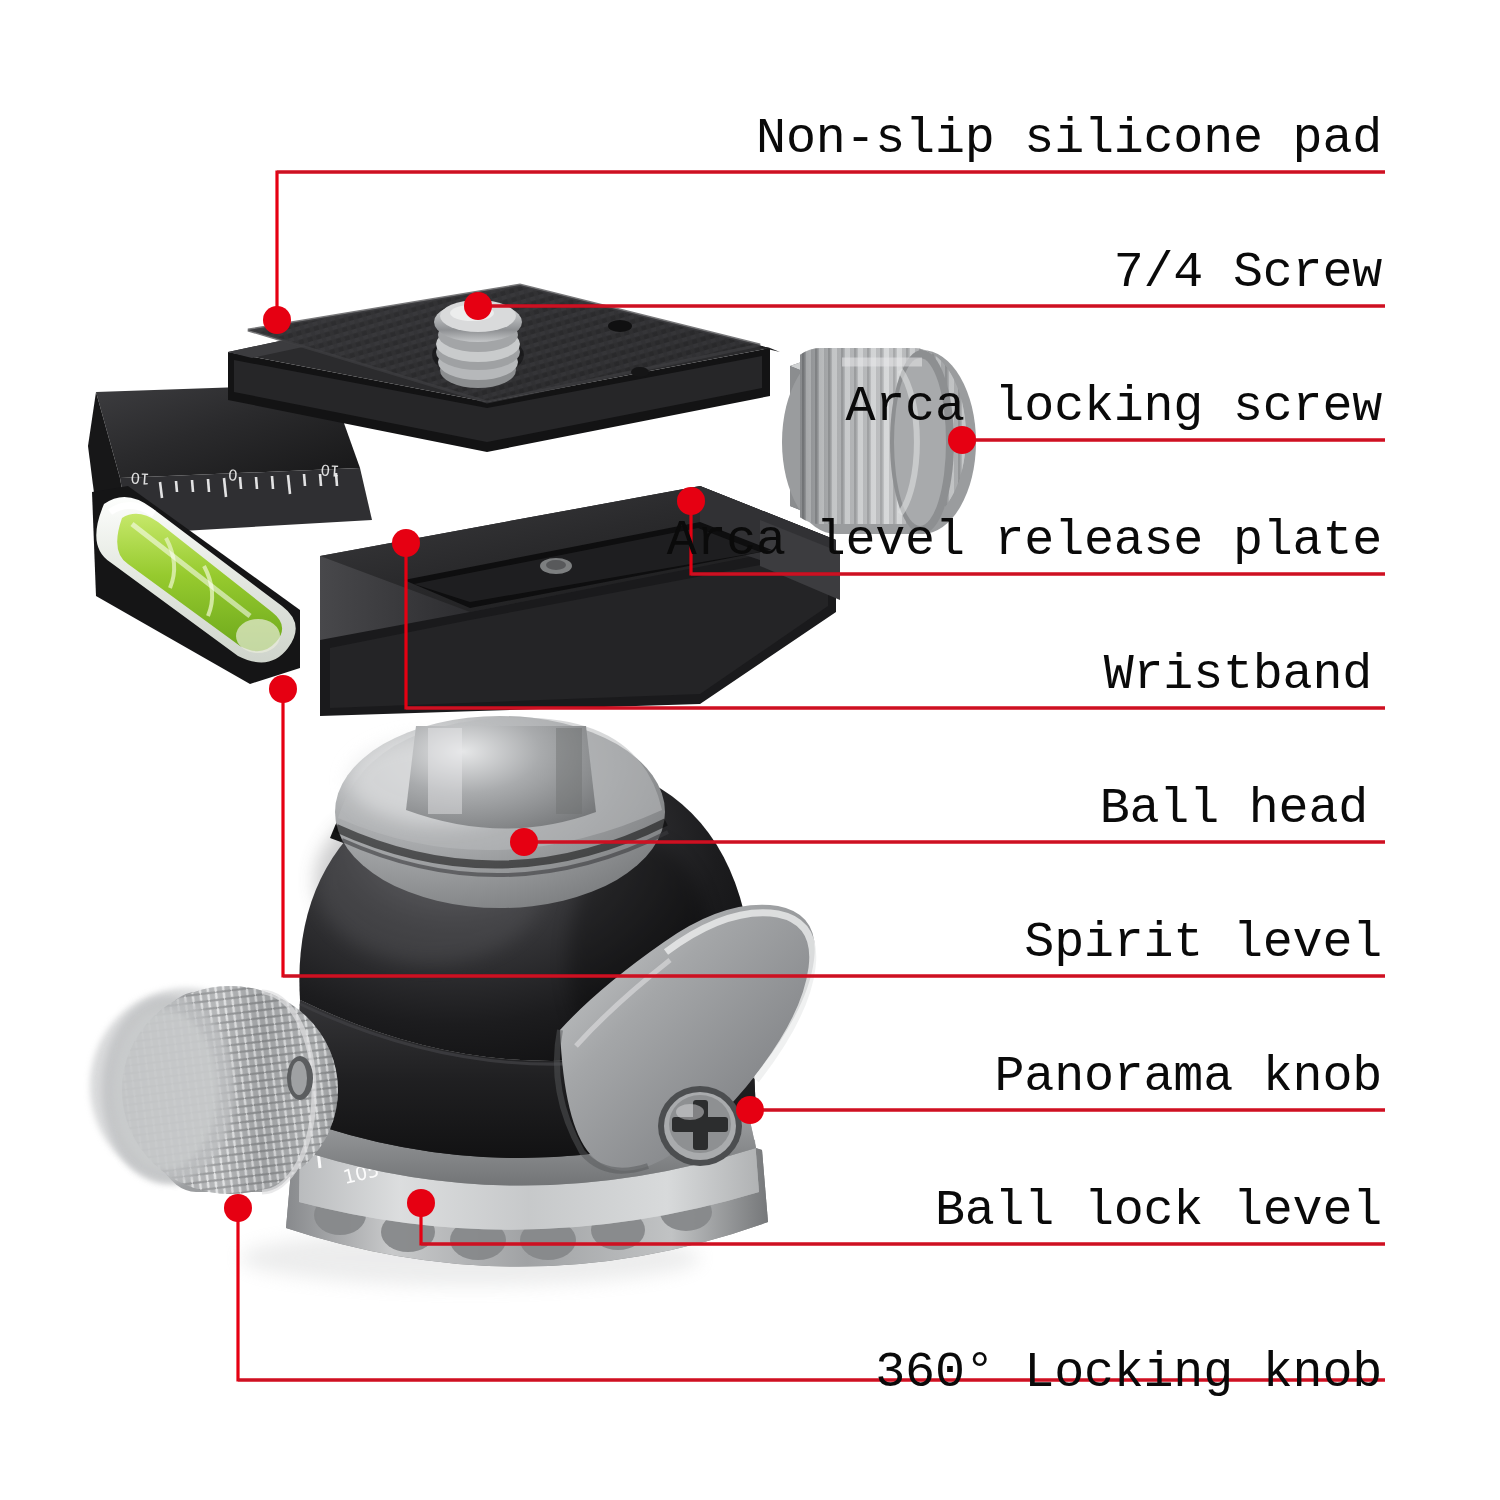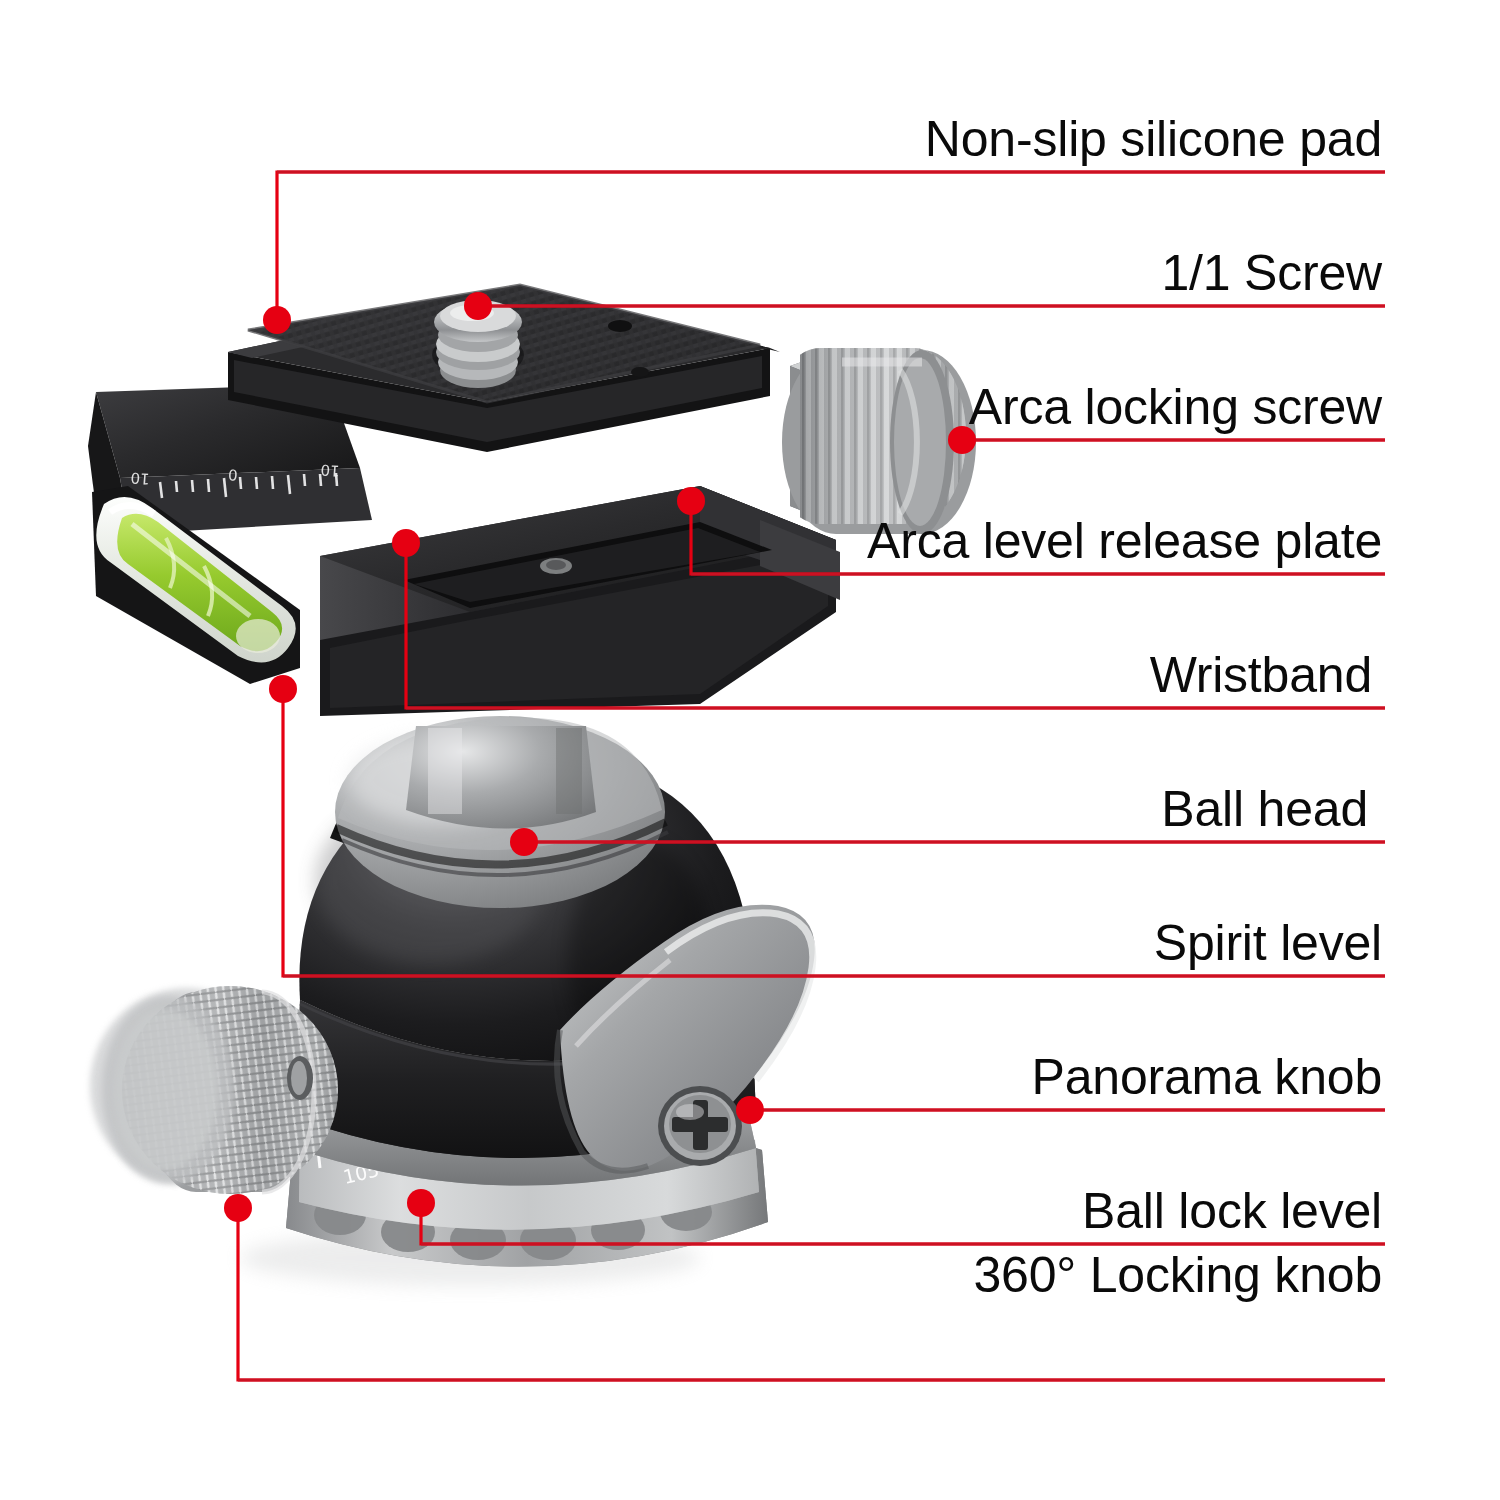--- a/index.html
+++ b/index.html
@@ -3,21 +3,21 @@
 <meta charset="utf-8">
 <style>
   html,body{margin:0;padding:0;background:#fff;}
   body{width:1500px;height:1500px;overflow:hidden;
        font-family:"DejaVu Sans","Liberation Sans",sans-serif;}
   #stage{position:relative;width:1500px;height:1500px;background:#ffffff;}
   #product-svg,#callout-svg{position:absolute;left:0;top:0;width:1500px;height:1500px;}
   #callout-svg{pointer-events:none;}
   .label{
     position:absolute;
-    font-family:Liberation Sans, sans-serif;
+    font-family:Liberation Mono, monospace;
     font-size:50px;
     font-weight:400;
     color:#0a0a0a;
     white-space:nowrap;
     text-align:left;
     letter-spacing:-0.2px;
     line-height:1;
     transform:translateY(-100%);
   }
 </style>
@@ -438,24 +438,24 @@
         <ellipse cx="524" cy="842" rx="14" ry="14" fill="#e60012"></ellipse>
         <ellipse cx="283" cy="689" rx="14" ry="14" fill="#e60012"></ellipse>
         <ellipse cx="750" cy="1110" rx="14" ry="14" fill="#e60012"></ellipse>
         <ellipse cx="421" cy="1203" rx="14" ry="14" fill="#e60012"></ellipse>
         <ellipse cx="238" cy="1208" rx="14" ry="14" fill="#e60012"></ellipse>
       </g>
   </svg>
 
   <div id="label-layer">
       <div class="label" style="right: 118px; top: 164px;">Non-slip silicone pad</div>
-      <div class="label" style="right: 118px; top: 298px;">1/1 Screw</div>
+      <div class="label" style="right: 118px; top: 298px;">7/4 Screw</div>
       <div class="label" style="right: 118px; top: 432px; margin-left: 24px;">Arca locking screw</div>
       <div class="label" style="right: 118px; top: 566px;">Arca level release plate</div>
       <div class="label" style="right: 128px; top: 700px;">Wristband</div>
       <div class="label" style="right: 132px; top: 834px;">Ball head</div>
       <div class="label" style="right: 118px; top: 968px;">Spirit level</div>
       <div class="label" style="right: 118px; top: 1102px;">Panorama knob</div>
       <div class="label" style="right: 118px; top: 1236px;">Ball lock level</div>
-      <div class="label" style="right: 118px; top: 1300px;">360° Locking knob</div>
+      <div class="label" style="right: 118px; top: 1398px;">360° Locking knob</div>
     </div>
 
 </div>
 
 </body></html>

